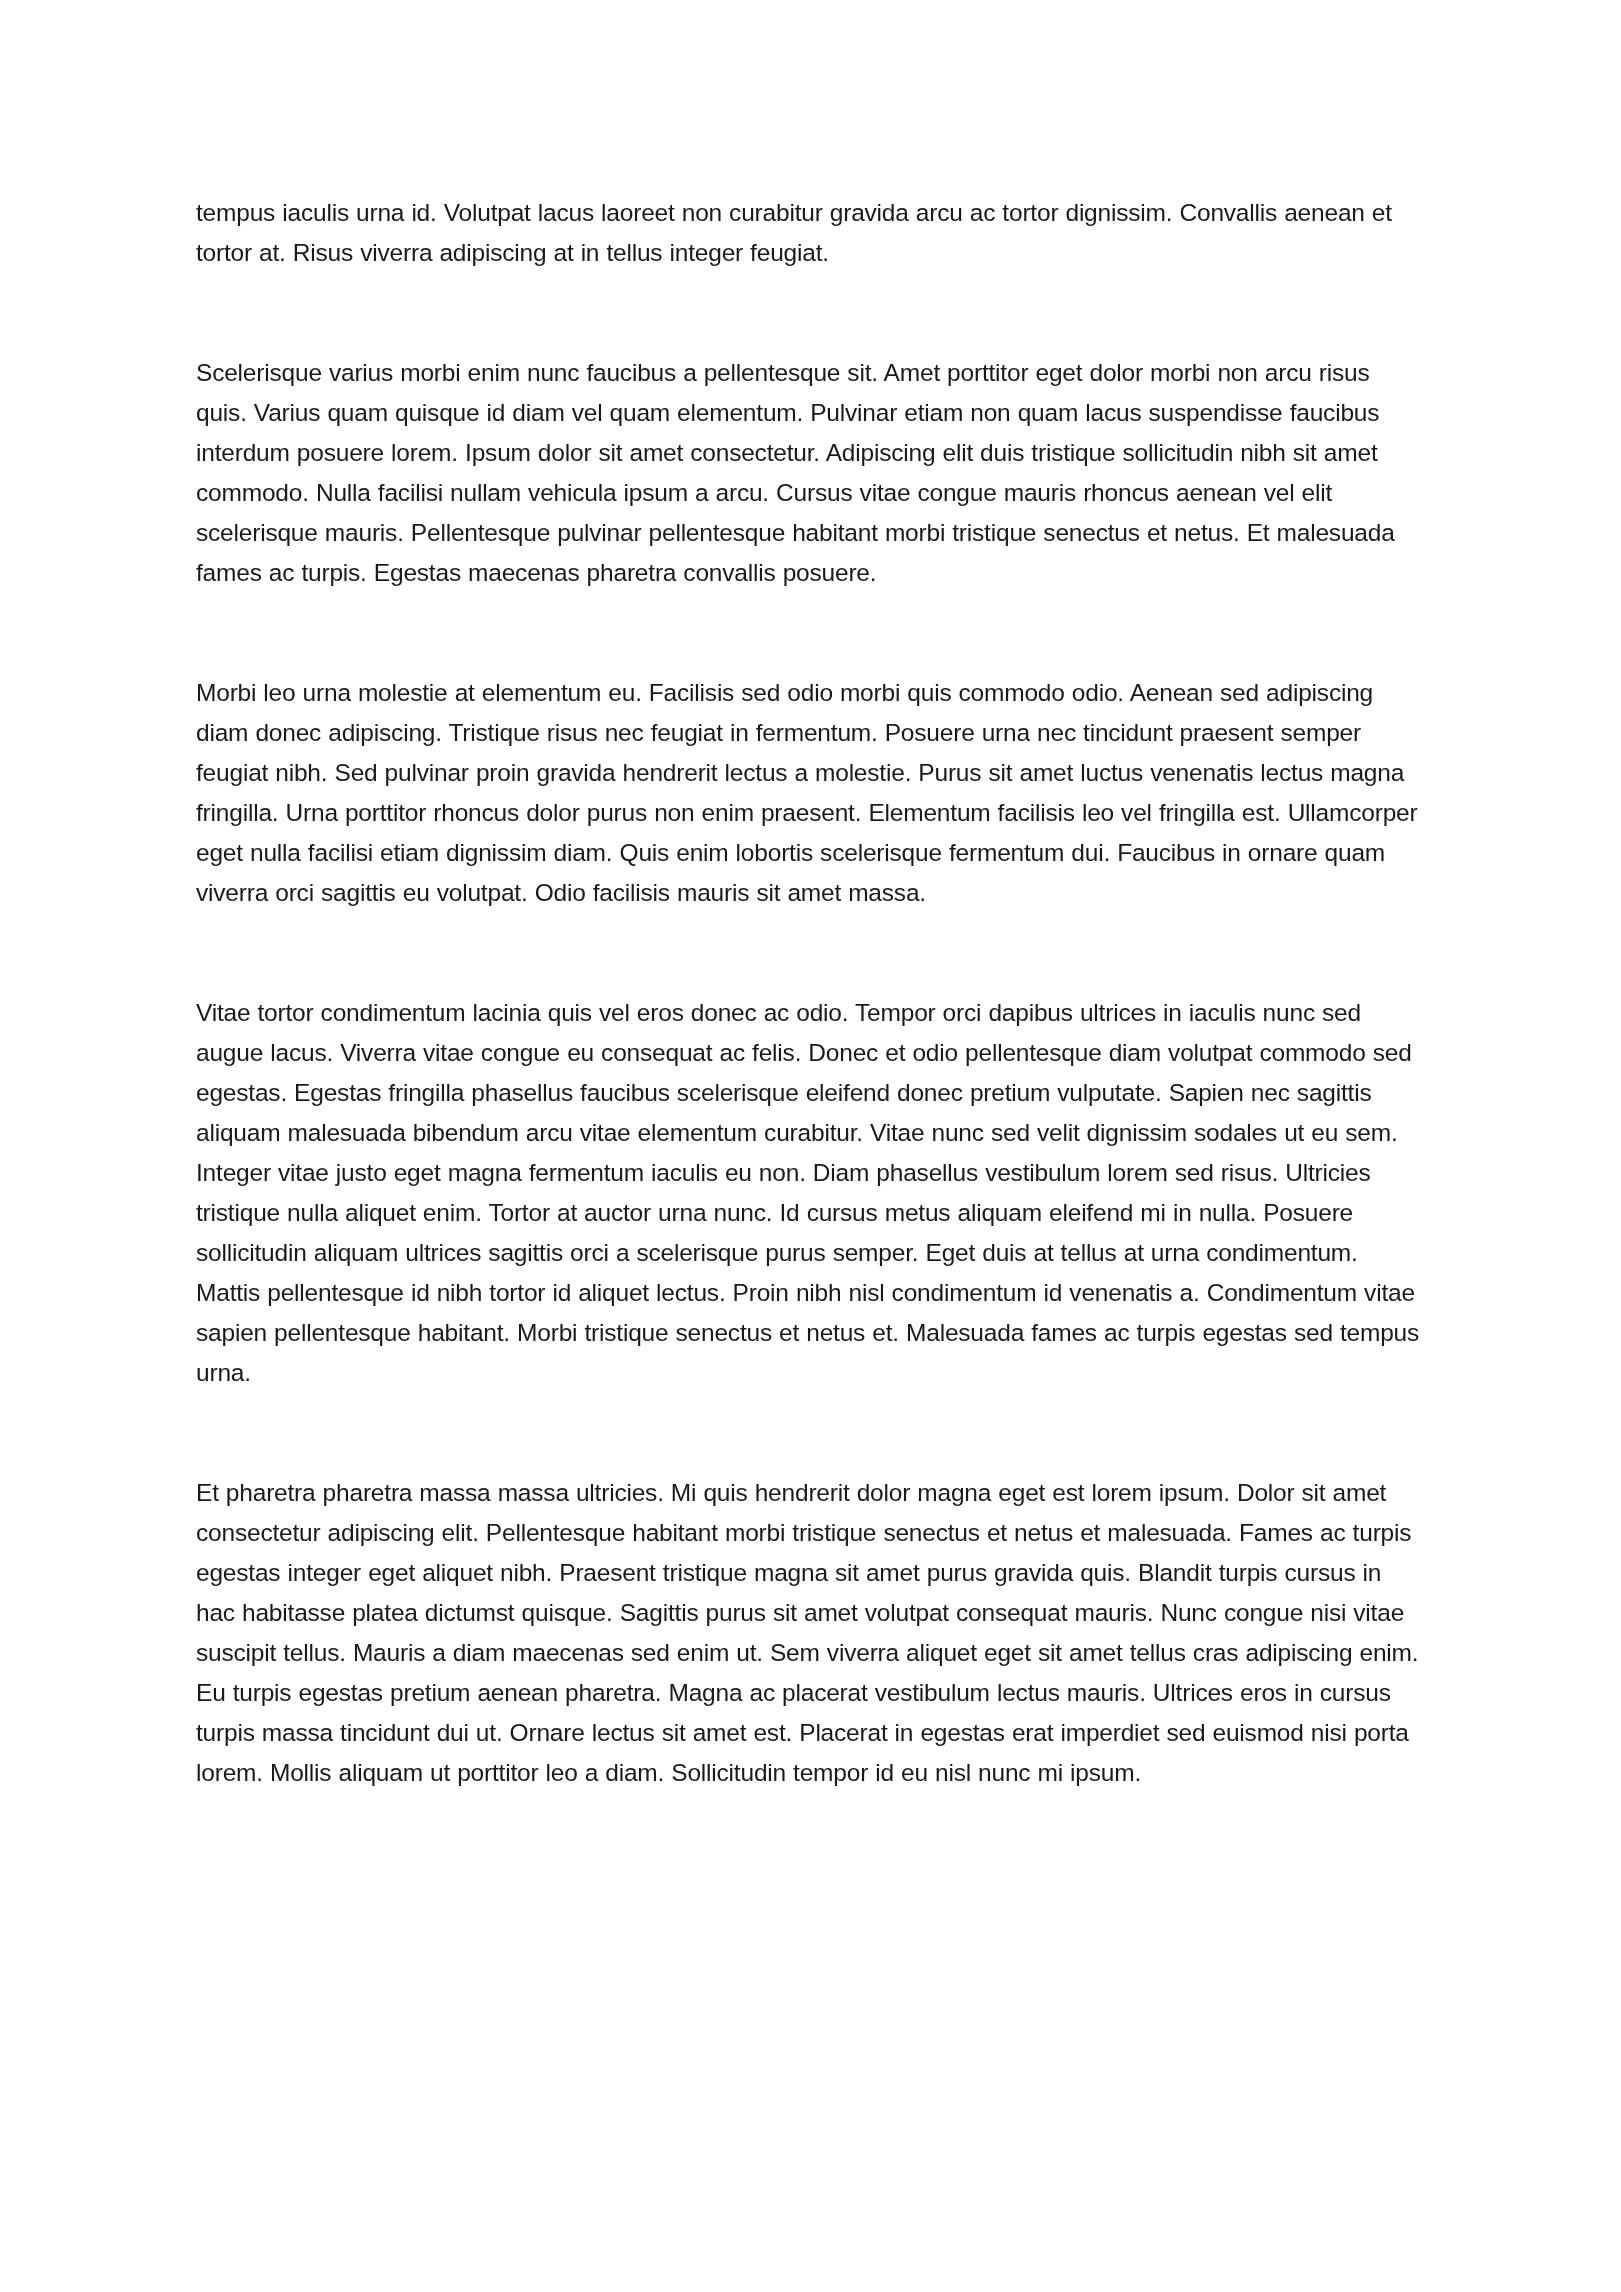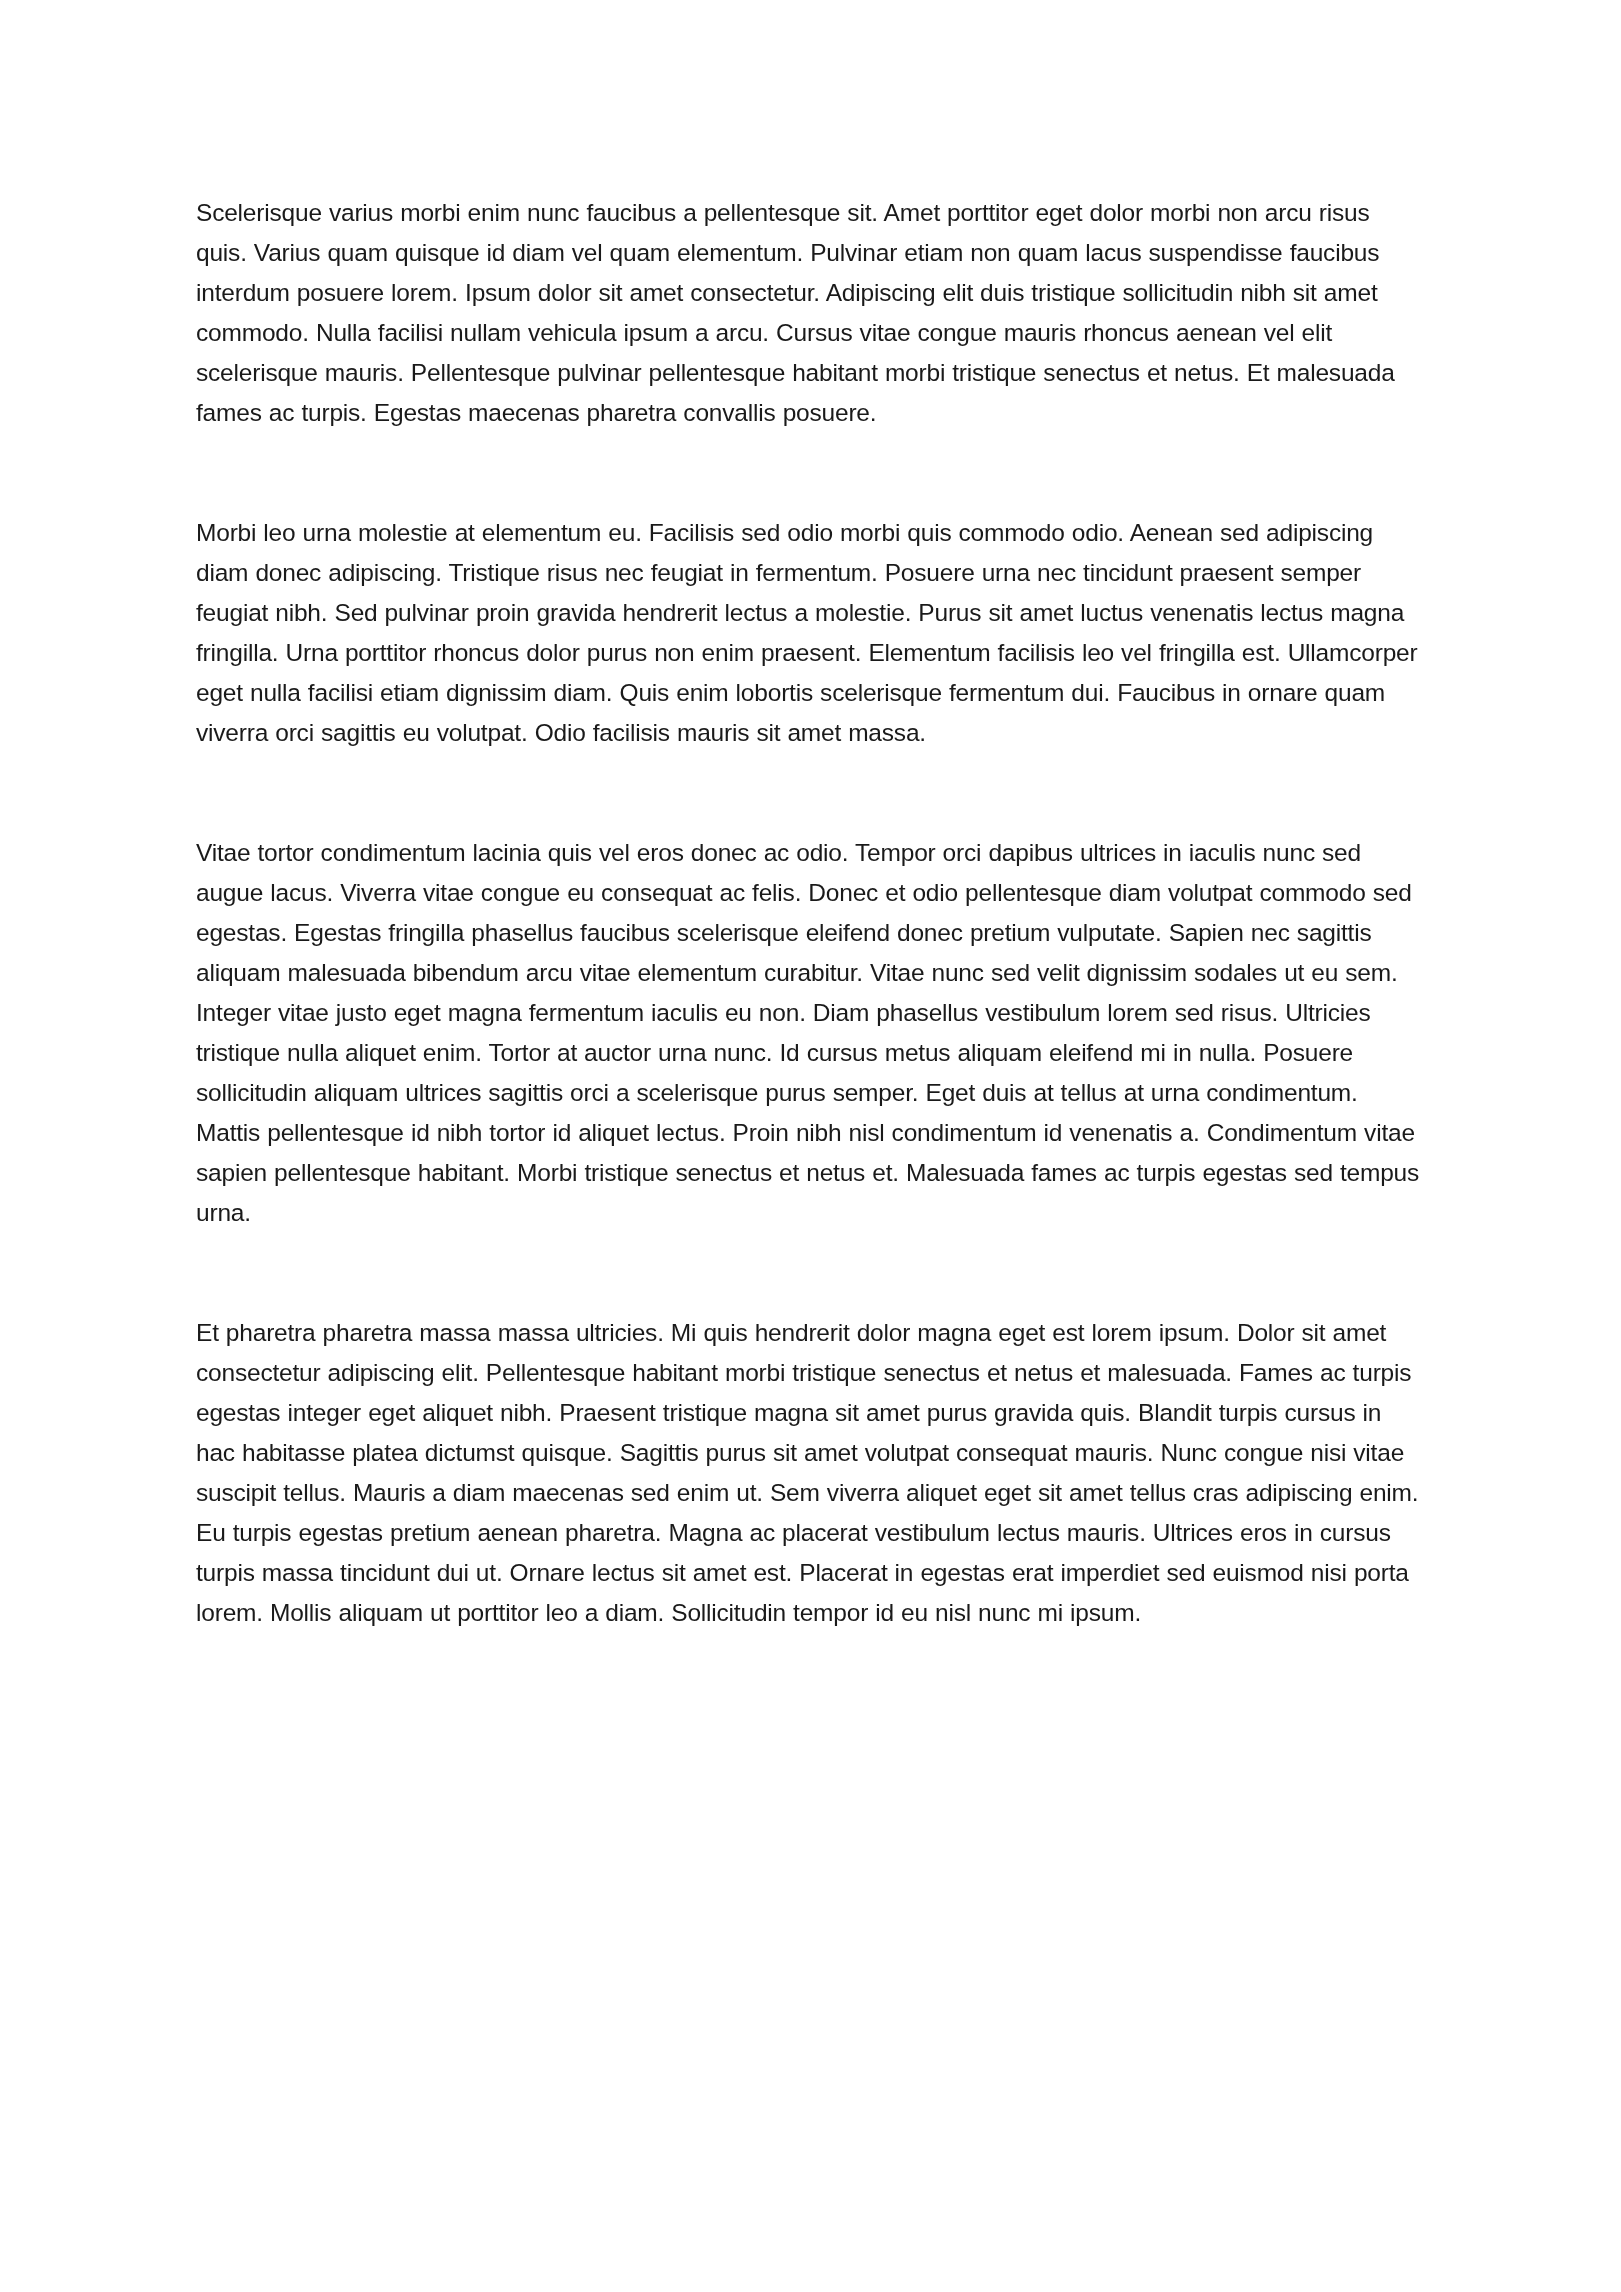--- a/index.html
+++ b/index.html
@@ -24,18 +24,19 @@
     letter-spacing: -0.2px;
     color: #1a1a1a;
     text-align: left;
     word-spacing: 0.5px;
   }
 </style>
 </head>
 <body>
 
 <div class="doc-page">
+  <p class="body-paragraph">tempus iaculis urna id. Volutpat lacus laoreet non curabitur gravida arcu ac tortor dignissim. Convallis aenean et tortor at. Risus viverra adipiscing at in tellus integer feugiat.</p>
   <p class="body-paragraph">Scelerisque varius morbi enim nunc faucibus a pellentesque sit. Amet porttitor eget dolor morbi non arcu risus quis. Varius quam quisque id diam vel quam elementum. Pulvinar etiam non quam lacus suspendisse faucibus interdum posuere lorem. Ipsum dolor sit amet consectetur. Adipiscing elit duis tristique sollicitudin nibh sit amet commodo. Nulla facilisi nullam vehicula ipsum a arcu. Cursus vitae congue mauris rhoncus aenean vel elit scelerisque mauris. Pellentesque pulvinar pellentesque habitant morbi tristique senectus et netus. Et malesuada fames ac turpis. Egestas maecenas pharetra convallis posuere.</p>
   <p class="body-paragraph">Morbi leo urna molestie at elementum eu. Facilisis sed odio morbi quis commodo odio. Aenean sed adipiscing diam donec adipiscing. Tristique risus nec feugiat in fermentum. Posuere urna nec tincidunt praesent semper feugiat nibh. Sed pulvinar proin gravida hendrerit lectus a molestie. Purus sit amet luctus venenatis lectus magna fringilla. Urna porttitor rhoncus dolor purus non enim praesent. Elementum facilisis leo vel fringilla est. Ullamcorper eget nulla facilisi etiam dignissim diam. Quis enim lobortis scelerisque fermentum dui. Faucibus in ornare quam viverra orci sagittis eu volutpat. Odio facilisis mauris sit amet massa.</p>
   <p class="body-paragraph">Vitae tortor condimentum lacinia quis vel eros donec ac odio. Tempor orci dapibus ultrices in iaculis nunc sed augue lacus. Viverra vitae congue eu consequat ac felis. Donec et odio pellentesque diam volutpat commodo sed egestas. Egestas fringilla phasellus faucibus scelerisque eleifend donec pretium vulputate. Sapien nec sagittis aliquam malesuada bibendum arcu vitae elementum curabitur. Vitae nunc sed velit dignissim sodales ut eu sem. Integer vitae justo eget magna fermentum iaculis eu non. Diam phasellus vestibulum lorem sed risus. Ultricies tristique nulla aliquet enim. Tortor at auctor urna nunc. Id cursus metus aliquam eleifend mi in nulla. Posuere sollicitudin aliquam ultrices sagittis orci a scelerisque purus semper. Eget duis at tellus at urna condimentum. Mattis pellentesque id nibh tortor id aliquet lectus. Proin nibh nisl condimentum id venenatis a. Condimentum vitae sapien pellentesque habitant. Morbi tristique senectus et netus et. Malesuada fames ac turpis egestas sed tempus urna.</p>
   <p class="body-paragraph">Et pharetra pharetra massa massa ultricies. Mi quis hendrerit dolor magna eget est lorem ipsum. Dolor sit amet consectetur adipiscing elit. Pellentesque habitant morbi tristique senectus et netus et malesuada. Fames ac turpis egestas integer eget aliquet nibh. Praesent tristique magna sit amet purus gravida quis. Blandit turpis cursus in hac habitasse platea dictumst quisque. Sagittis purus sit amet volutpat consequat mauris. Nunc congue nisi vitae suscipit tellus. Mauris a diam maecenas sed enim ut. Sem viverra aliquet eget sit amet tellus cras adipiscing enim. Eu turpis egestas pretium aenean pharetra. Magna ac placerat vestibulum lectus mauris. Ultrices eros in cursus turpis massa tincidunt dui ut. Ornare lectus sit amet est. Placerat in egestas erat imperdiet sed euismod nisi porta lorem. Mollis aliquam ut porttitor leo a diam. Sollicitudin tempor id eu nisl nunc mi ipsum.</p>
 </div>
 
 
 </body></html>

